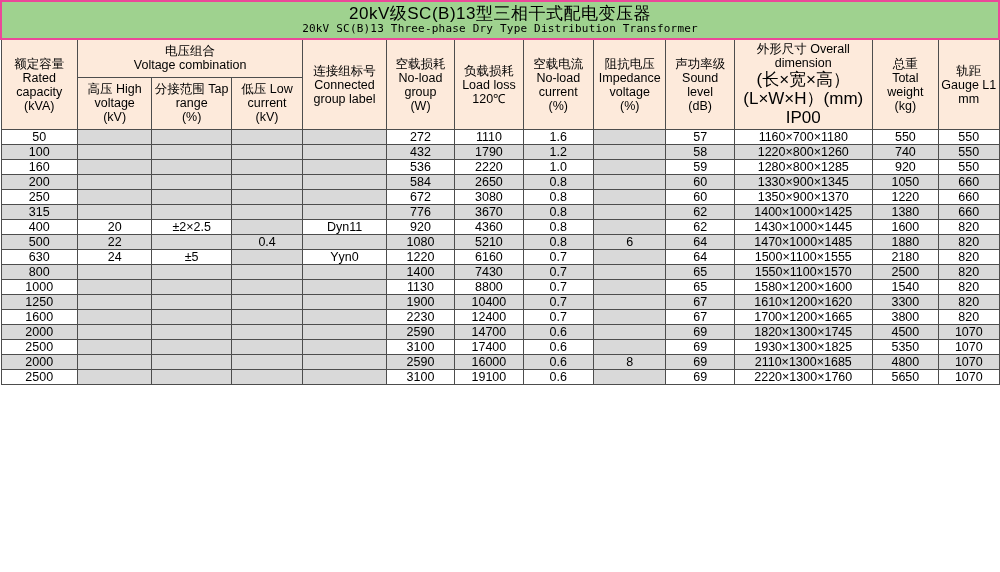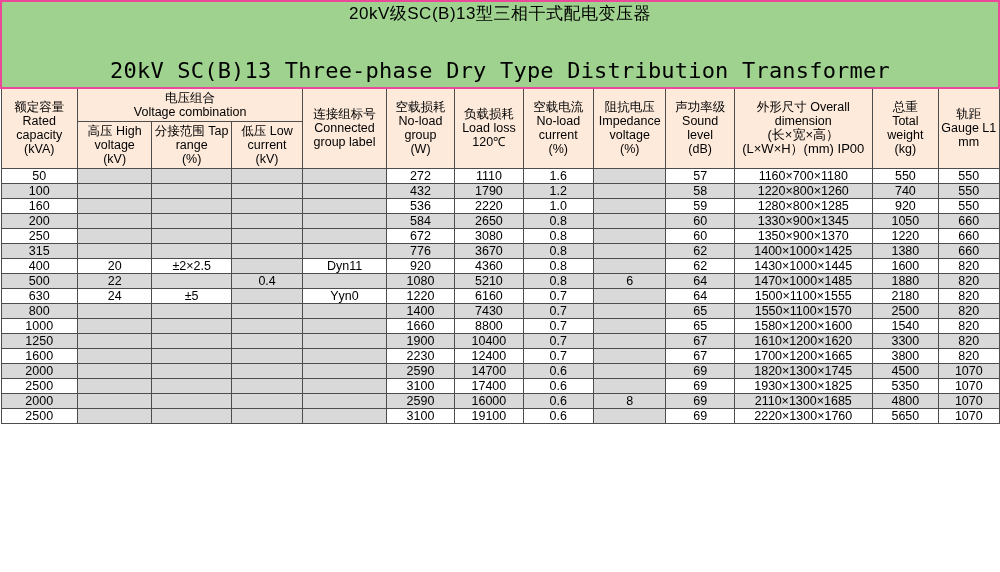--- a/index.html
+++ b/index.html
@@ -31,39 +31,38 @@
   .title-row td{
     background:#9fd28f;
     border:2px solid #ec4899;
     padding:2px 0 3px 0;
   }
   .title-cn{
     font-size:17px;
     letter-spacing:0.5px;
   }
   .title-en{
-    font-size:22px;
+    font-size:11px;
     font-family:"DejaVu Sans Mono", monospace;
     letter-spacing:0.2px;
-    margin-top:36px;
   }
   .hdr td{
     background:#fdeadb;
     font-size:12.5px;
     padding:2px 2px;
   }
   .hdr .cn{display:block;}
   .hdr .en{display:block;}
   .hdr .unit{display:block;}
   .band td{background:#d9d9d9;}
   .row td{background:#ffffff;}
   .empty-cell{background:#d9d9d9;}
   .band .empty-cell{background:#d9d9d9;}
   .row .empty-cell{background:#d9d9d9;}
-  .small{font-size:13px;}
+  .small{font-size:17px;}
 </style>
 </head>
 <body>
 
 <div id="sheet">
 <table>
   <colgroup>
     <col style="width:76px">
     <col style="width:74px">
     <col style="width:79px">
@@ -308,21 +307,21 @@
           <td>1550×1100×1570</td>
           <td>2500</td>
           <td>820</td>
         </tr>
         <tr class="row">
           <td>1000</td>
           <td class="empty-cell"></td>
           <td class="empty-cell"></td>
           <td class="empty-cell"></td>
           <td class="empty-cell"></td>
-          <td>1660</td>
+          <td>1130</td>
           <td>8800</td>
           <td>0.7</td>
           <td class="empty-cell"></td>
           <td>65</td>
           <td>1580×1200×1600</td>
           <td>1540</td>
           <td>820</td>
         </tr>
         <tr class="band">
           <td>1250</td>

